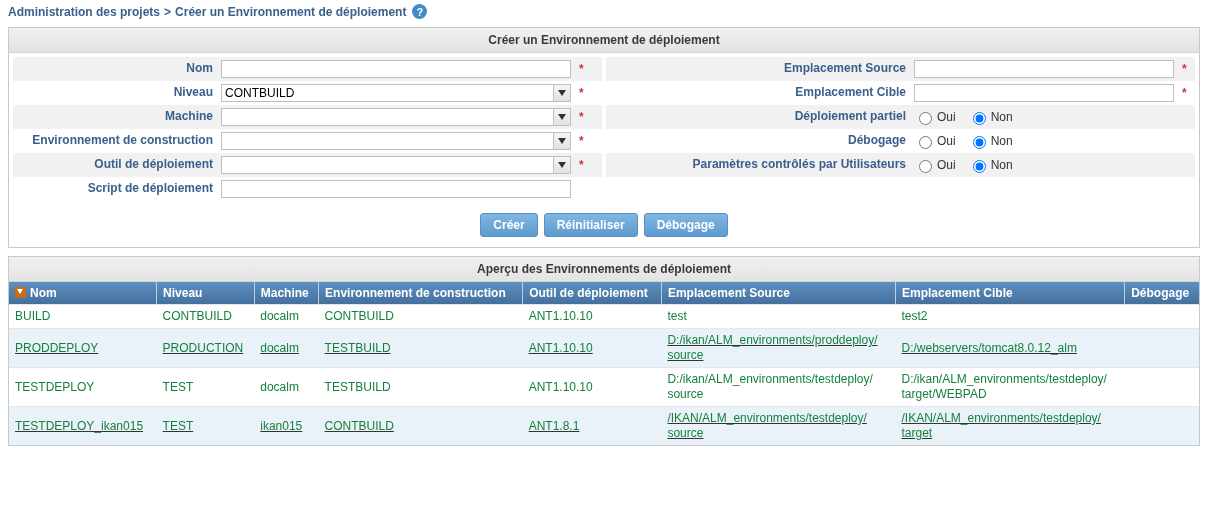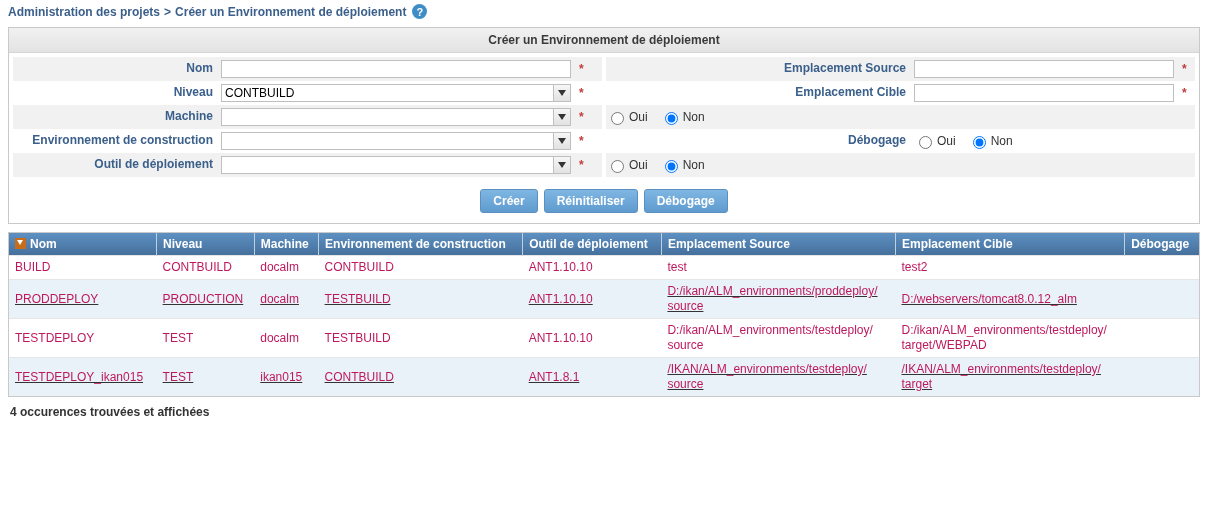--- a/index.html
+++ b/index.html
@@ -172,21 +172,21 @@
     left: 2px;
     top: 2px;
     width: 0;
     height: 0;
     border-left: 3.5px solid transparent;
     border-right: 3.5px solid transparent;
     border-top: 5px solid #fff;
   }
   .grid td {
     padding: 4px 6px;
-    color: #be185d;
+    color: #15803d;
     border-top: 1px solid #e6e6e6;
     font-size: 12px;
     line-height: 1.25;
     vertical-align: middle;
   }
   .grid tbody tr.alt { background: #eaf2f9; text-decoration: underline; }
   .status-line {
     font-weight: bold;
     margin: 4px 4px 2px 6px;
     color: #333;
@@ -271,20 +271,26 @@
             <div class="sel-btn">
               <svg width="8" height="6">
                     <polygon points="0,0 8,0 4,6" fill="#333"></polygon>
                   </svg>
             </div>
           </div>
           <span class="req">*</span>
         </div>
       </div>
 
+      <div class="form-row">
+        <div class="form-label">Script de déploiement</div>
+        <div class="form-control">
+          <input class="txt" type="text" value="" style="">
+        </div>
+      </div>
 
     </div>
 
     <div class="form-col right">
 
       <div class="form-row zebra">
         <div class="form-label">Emplacement Source</div>
         <div class="form-control">
           <input class="txt" type="text" value="" style="">
           <span class="req">*</span>
@@ -293,20 +299,21 @@
 
       <div class="form-row">
         <div class="form-label">Emplacement Cible</div>
         <div class="form-control">
           <input class="txt" type="text" value="" style="">
           <span class="req">*</span>
         </div>
       </div>
 
       <div class="form-row zebra">
+        <div class="form-label">Déploiement partiel</div>
         <div class="form-control radio-group">
           <label>
                 <input type="radio" name="partiel" style="">
                 <span>Oui</span>
               </label>
           <label>
                 <input type="radio" name="partiel" checked="" style="">
                 <span>Non</span>
               </label>
         </div>
@@ -320,20 +327,21 @@
                 <span>Oui</span>
               </label>
           <label>
                 <input type="radio" name="debug" checked="" style="">
                 <span>Non</span>
               </label>
         </div>
       </div>
 
       <div class="form-row zebra">
+        <div class="form-label">Paramètres contrôlés par Utilisateurs</div>
         <div class="form-control radio-group">
           <label>
                 <input type="radio" name="params" style="">
                 <span>Oui</span>
               </label>
           <label>
                 <input type="radio" name="params" checked="" style="">
                 <span>Non</span>
               </label>
         </div>
@@ -343,20 +351,21 @@
   </div>
 
   <div class="btn-bar">
     <button class="btn">Créer</button>
     <button class="btn">Réinitialiser</button>
     <button class="btn">Débogage</button>
   </div>
 </div>
 
 <div class="panel">
+  <div class="panel-title">Aperçu des Environnements de déploiement</div>
 
   <table class="grid">
     <thead>
       <tr>
         <th><span class="sort-icon"></span><span>Nom</span></th>
         <th>Niveau</th>
         <th>Machine</th>
         <th>Environnement de construction</th>
         <th>Outil de déploiement</th>
         <th>Emplacement Source</th>
@@ -407,15 +416,14 @@
             <td style="white-space: pre-line;">/IKAN/ALM_environments/testdeploy/
 source</td>
             <td style="white-space: pre-line;">/IKAN/ALM_environments/testdeploy/
 target</td>
             <td style="white-space: pre-line;"></td>
           </tr>
         </tbody>
   </table>
 </div>
 
-<div class="status-line">4 occurences trouvées et affichées</div>
 
 </div>
 
 </body></html>

